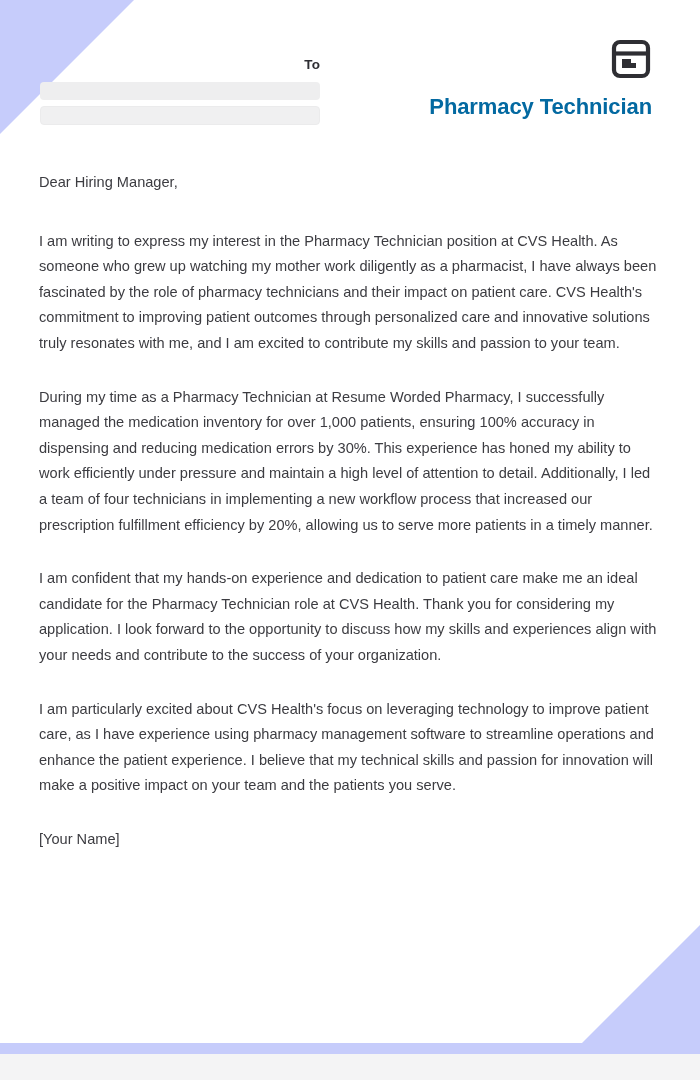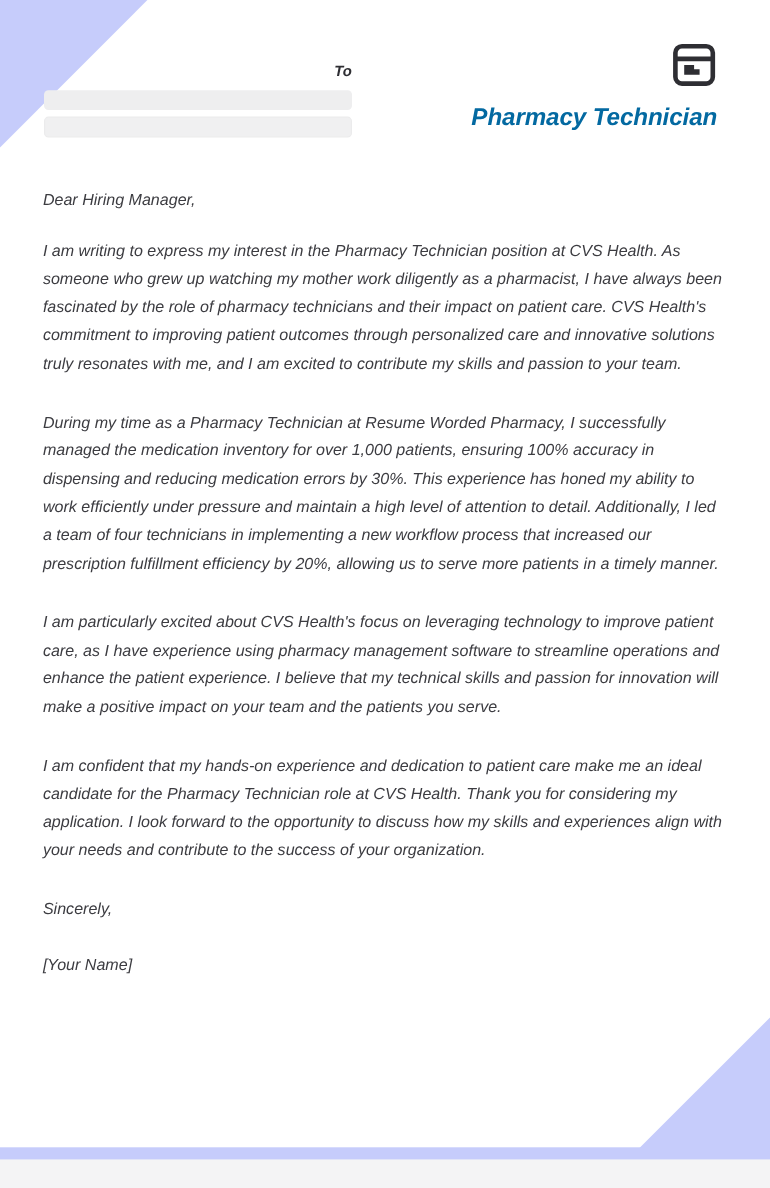--- a/index.html
+++ b/index.html
@@ -15,21 +15,20 @@
     overflow: hidden;
   }
 
   
   .page {
     position: relative;
     width: 700px;
     height: 1080px;
     background: #f4f4f5;
     overflow: hidden;
-    font-style: italic;
   }
 
   .sheet {
     position: absolute;
     left: 0;
     top: 0;
     width: 700px;
     height: 1053px;
     background: #ffffff;
     overflow: hidden;
@@ -142,21 +141,21 @@
 
   .letter p {
     margin: 0 0 28px 0;
     font-size: 14.6px;
     line-height: 25.6px;
     color: #3c3c41;
     text-align: left;
   }
 
   .letter p.salutation {
-    margin-bottom: 21px;
+    margin-bottom: 33px;
   }
 
   .letter p.closing {
     margin-bottom: 26px;
   }
 
   .letter p.signature {
     margin-bottom: 12px;
   }
 </style>
@@ -186,23 +185,22 @@
         </svg>
         <div class="brand-title">Pharmacy Technician</div>
       </div>
 
     </div>
 
     <div class="letter">
       <p class="salutation">Dear Hiring Manager,</p>
       <p>I am writing to express my interest in the Pharmacy Technician position at CVS Health. As someone who grew up watching my mother work diligently as a pharmacist, I have always been fascinated by the role of pharmacy technicians and their impact on patient care. CVS Health's commitment to improving patient outcomes through personalized care and innovative solutions truly resonates with me, and I am excited to contribute my skills and passion to your team.</p>
       <p>During my time as a Pharmacy Technician at Resume Worded Pharmacy, I successfully managed the medication inventory for over 1,000 patients, ensuring 100% accuracy in dispensing and reducing medication errors by 30%. This experience has honed my ability to work efficiently under pressure and maintain a high level of attention to detail. Additionally, I led a team of four technicians in implementing a new workflow process that increased our prescription fulfillment efficiency by 20%, allowing us to serve more patients in a timely manner.</p>
+      <p>I am confident that my hands-on experience and dedication to patient care make me an ideal candidate for the Pharmacy Technician role at CVS Health. Thank you for considering my application. I look forward to the opportunity to discuss how my skills and experiences align with your needs and contribute to the success of your organization.</p>
       <p>I am particularly excited about CVS Health's focus on leveraging technology to improve patient care, as I have experience using pharmacy management software to streamline operations and enhance the patient experience. I believe that my technical skills and passion for innovation will make a positive impact on your team and the patients you serve.</p>
-      <p>I am confident that my hands-on experience and dedication to patient care make me an ideal candidate for the Pharmacy Technician role at CVS Health. Thank you for considering my application. I look forward to the opportunity to discuss how my skills and experiences align with your needs and contribute to the success of your organization.</p>
-      <p class="closing">Sincerely,</p>
       <p class="signature">[Your Name]</p>
     </div>
 
   </div>
 
   <div class="bottom-bar"></div>
 
 </div>
 
 </body></html>

